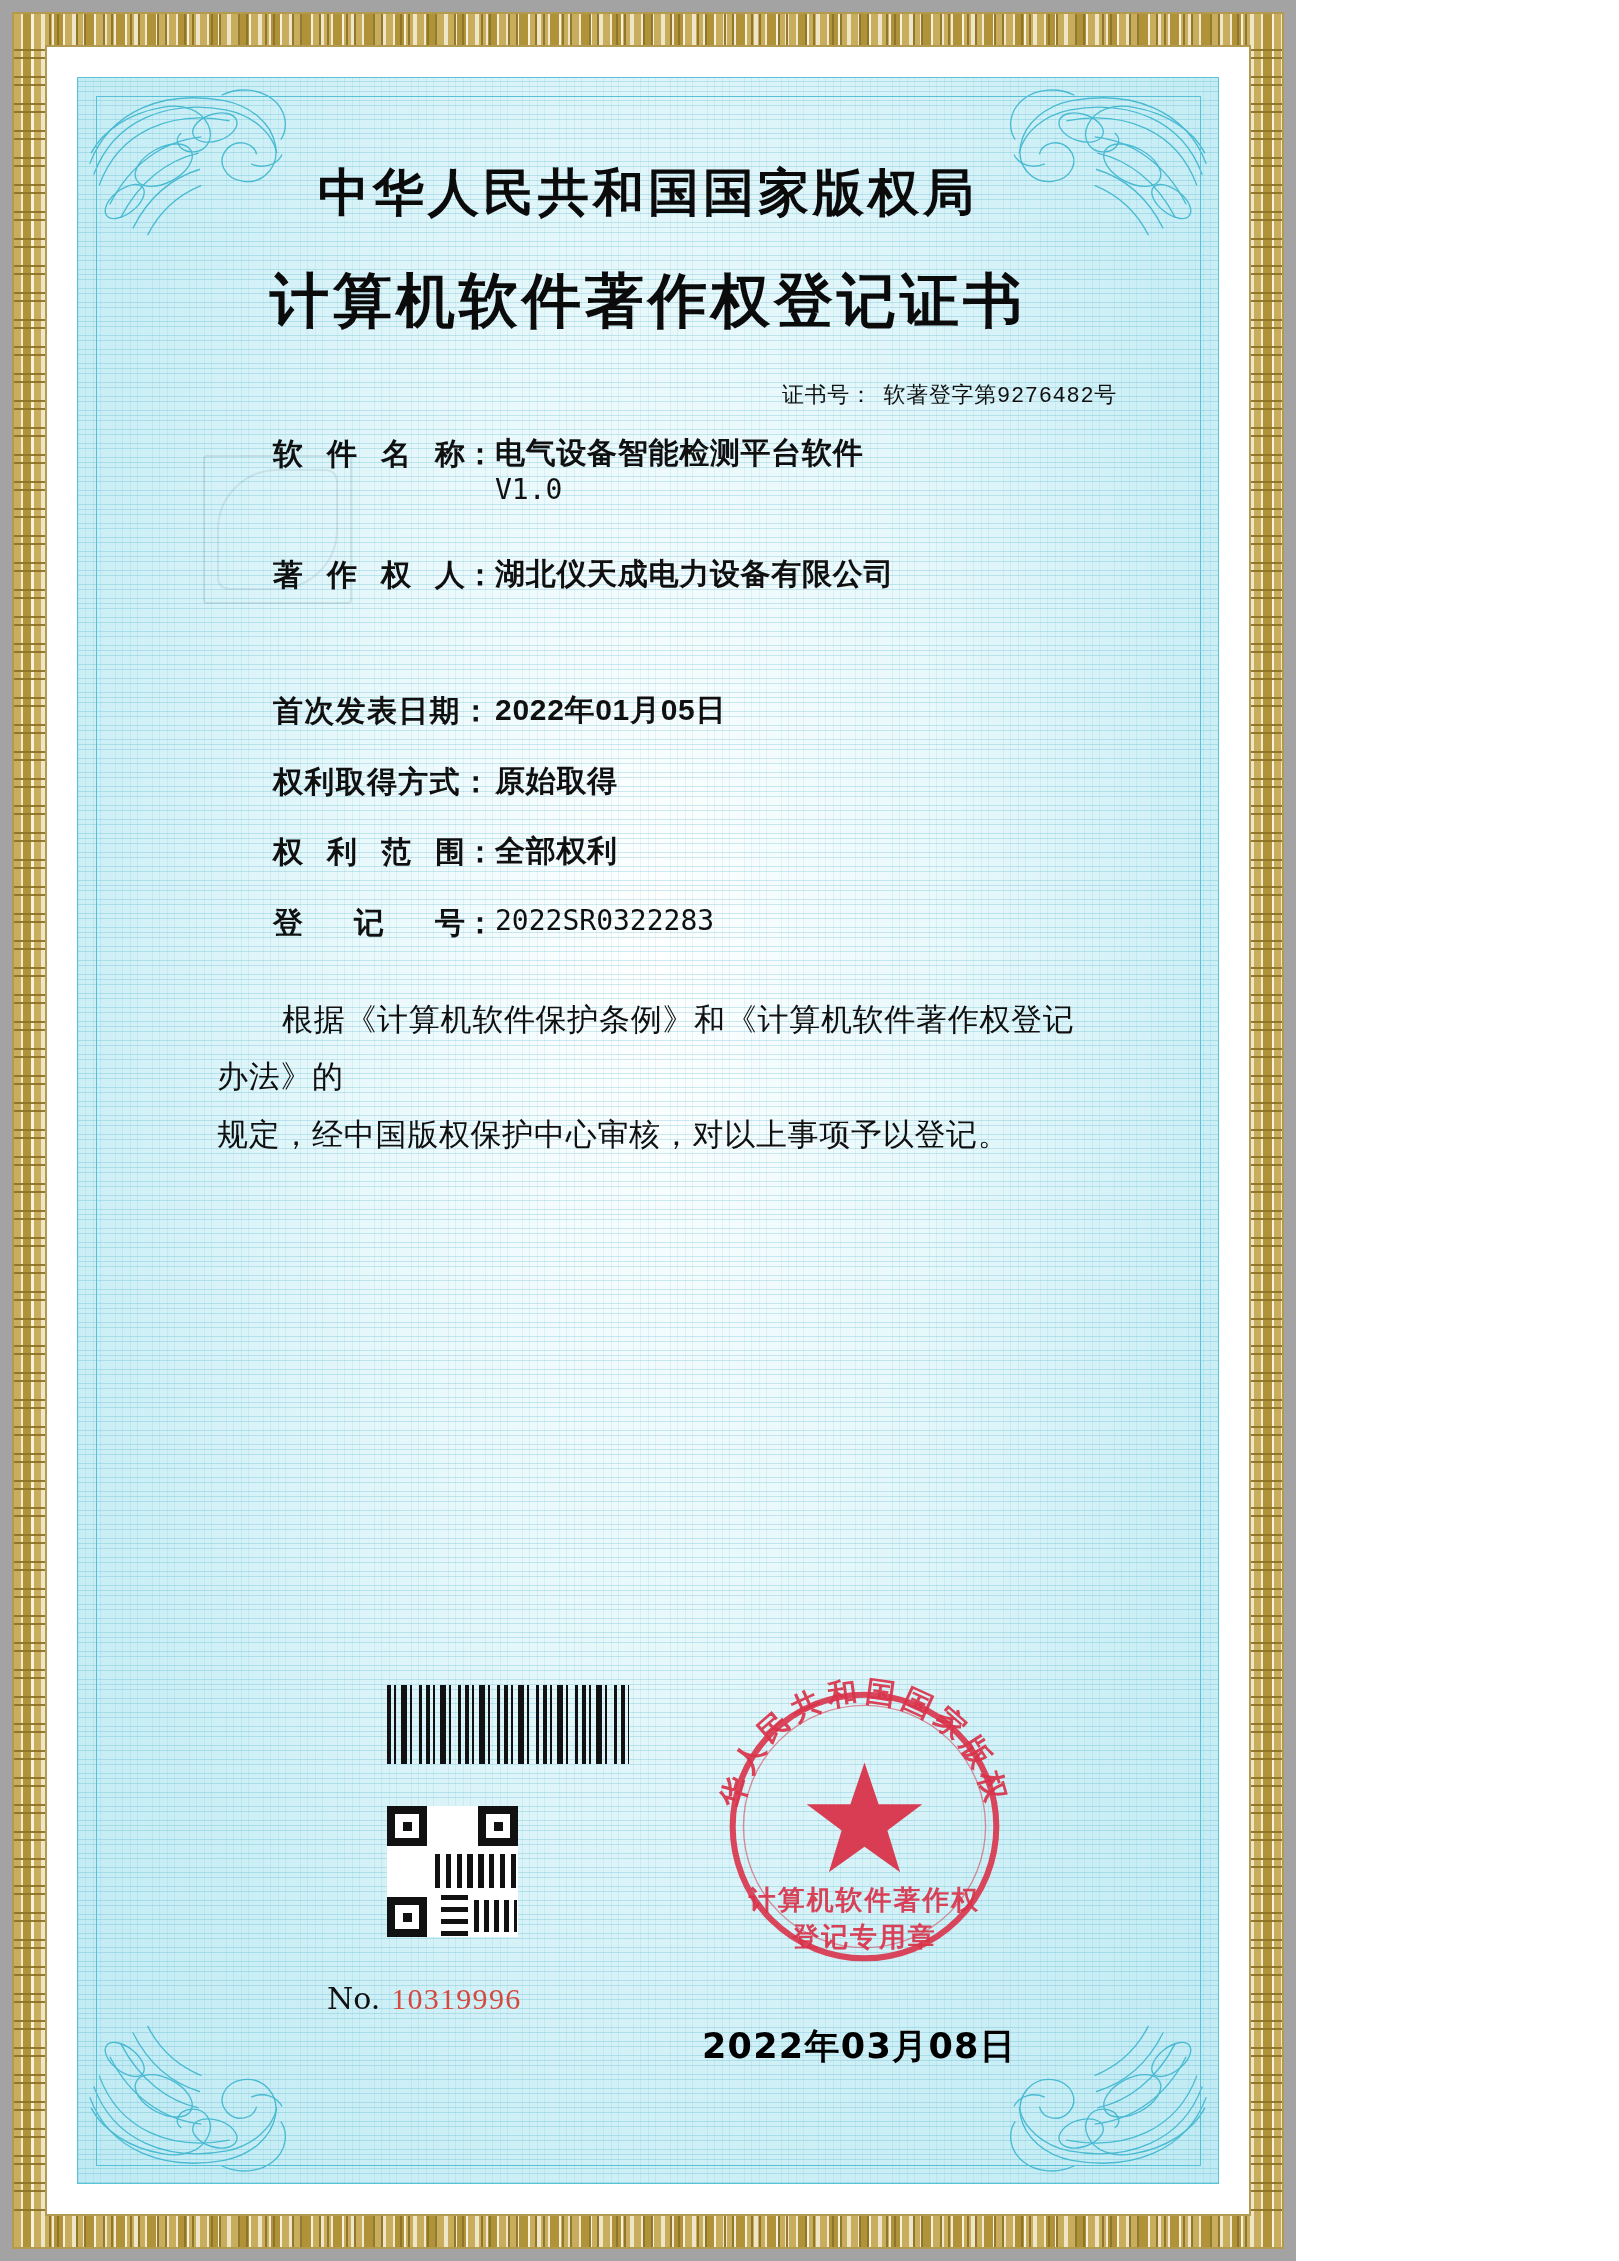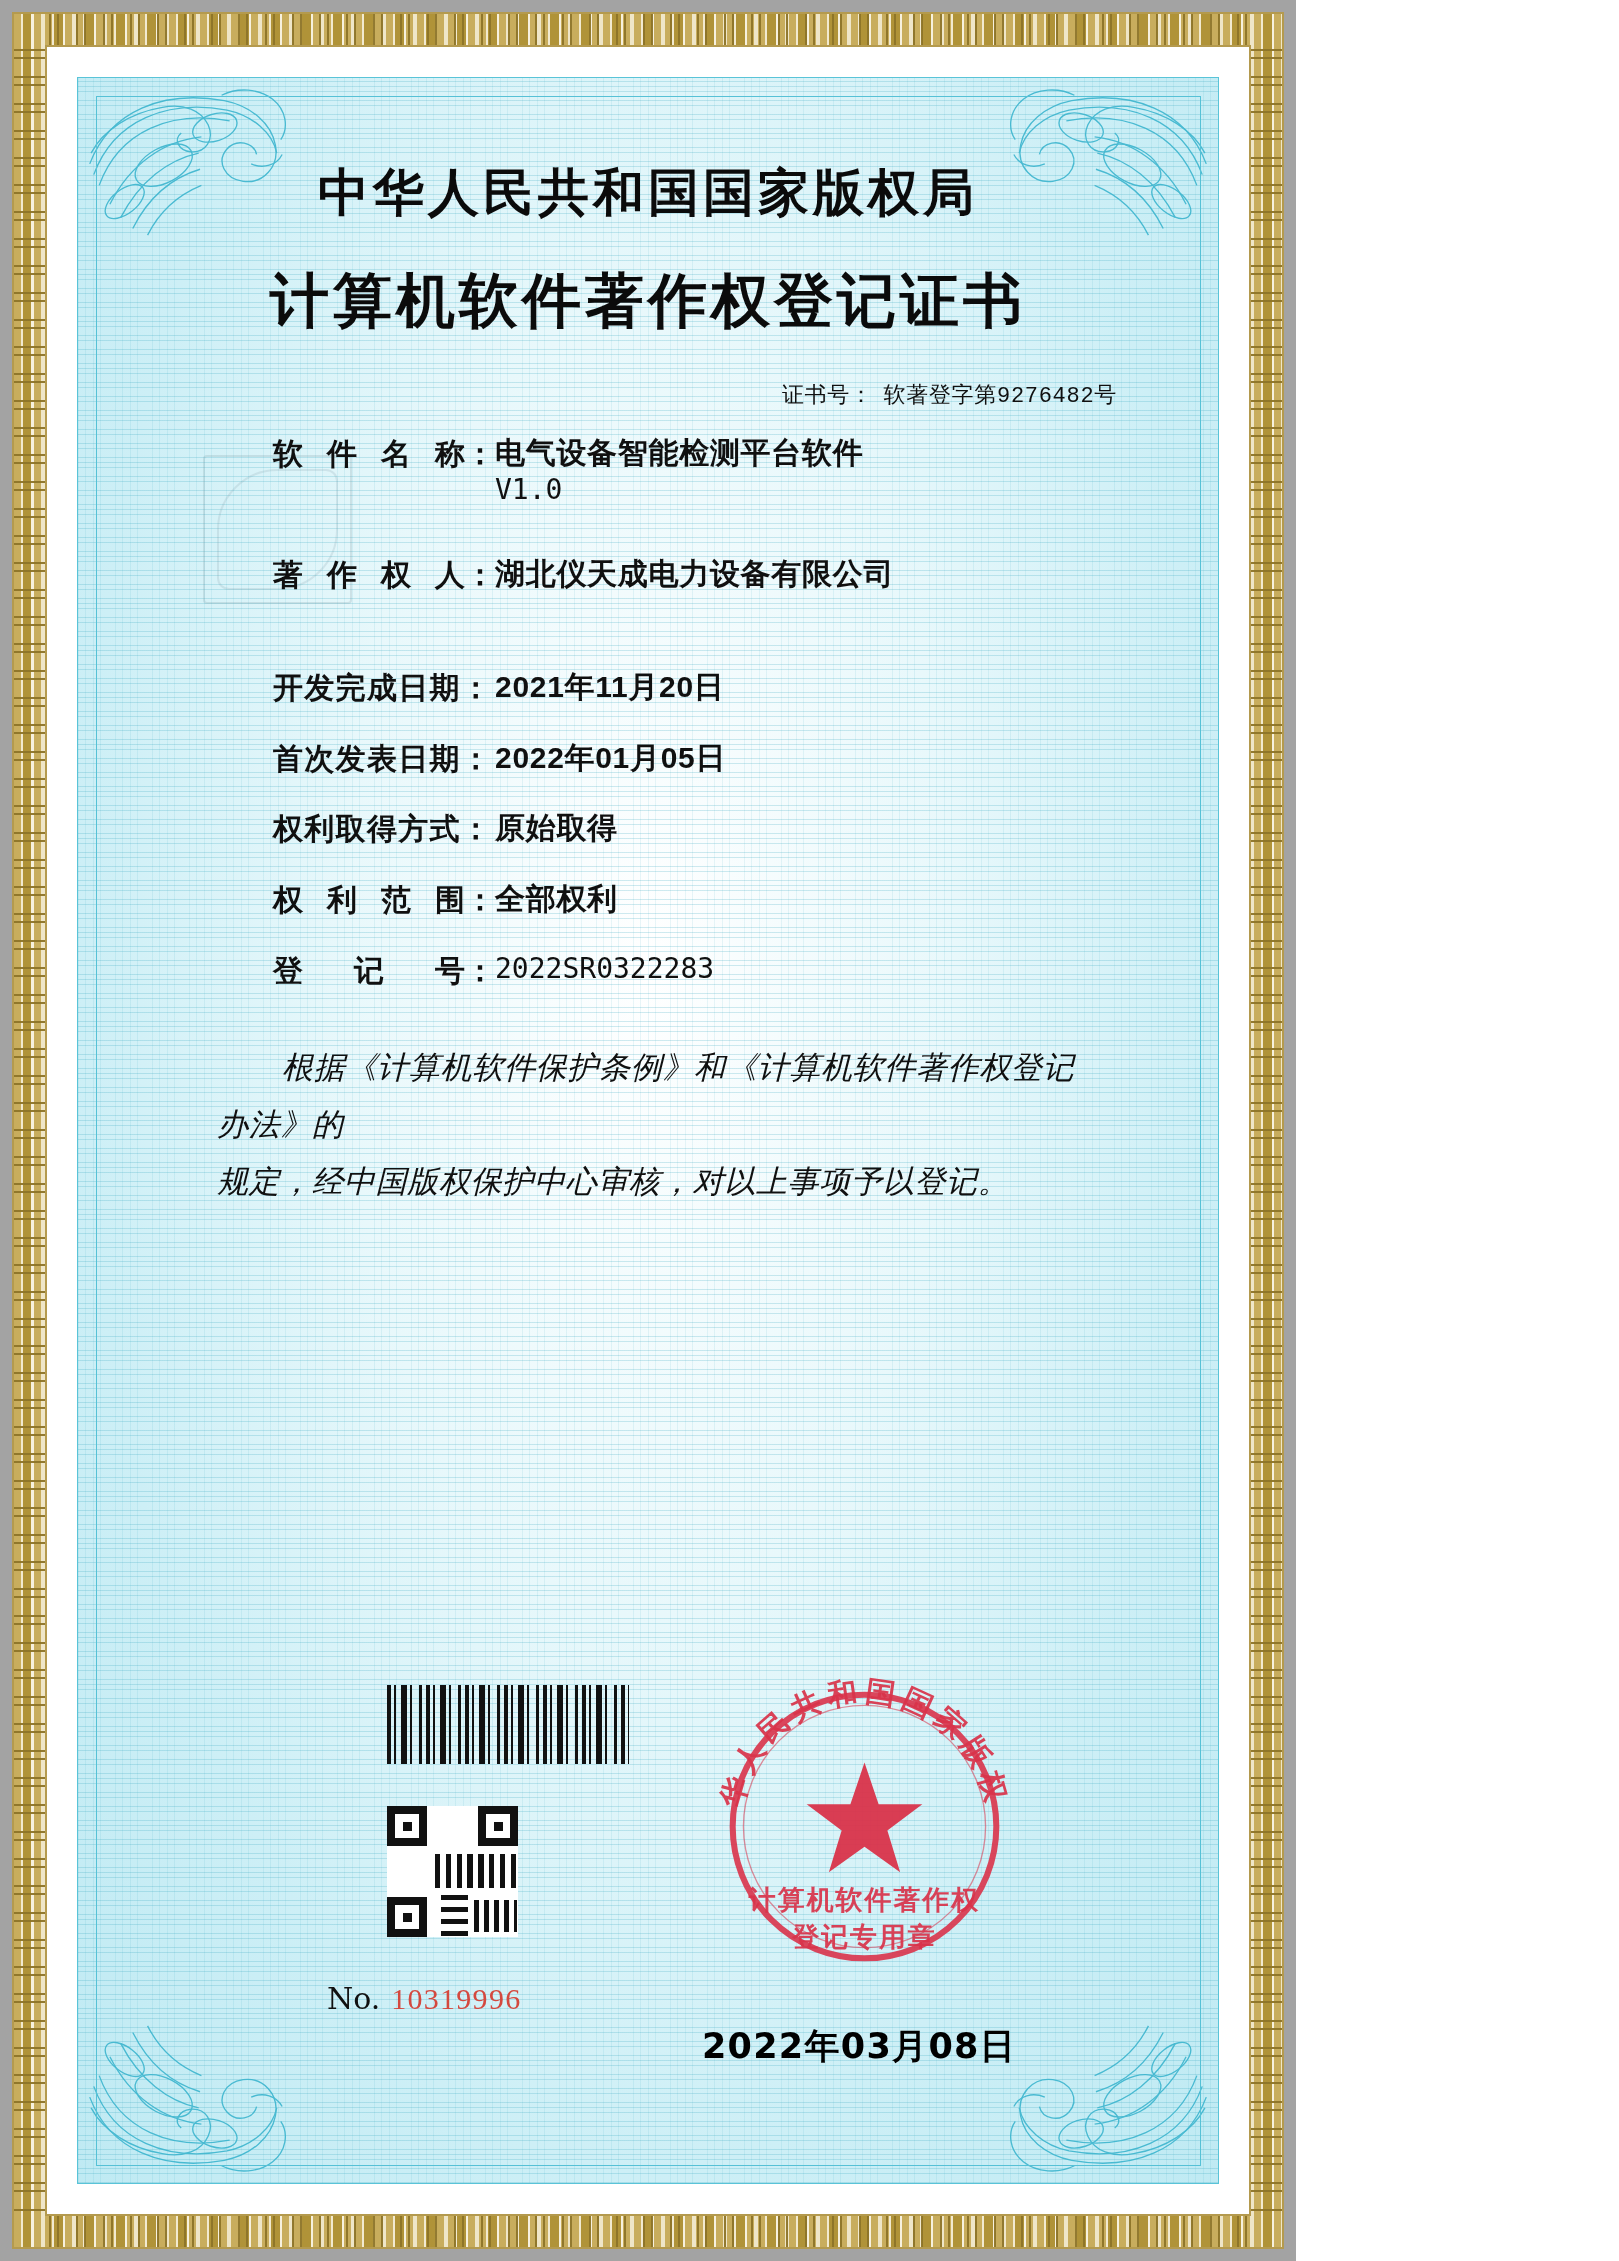--- a/index.html
+++ b/index.html
@@ -217,21 +217,20 @@
   .gap-md { height: 42px; }
   .gap-sm { height: 23px; }
 
   .statement {
     margin-top: 47px;
     padding: 0 46px 0 58px;
     font-family: "DejaVu Sans", "Liberation Sans", sans-serif;
     font-size: 31px;
     line-height: 1.85;
     letter-spacing: 0.7px;
-    font-style: italic;
   }
   .statement .indent { display: inline-block; width: 65px; }
 
   
   .barcode {
     position: absolute;
     left: 309px;
     top: 1607px;
     width: 242px;
     height: 79px;
@@ -433,24 +432,20 @@
             <span>著</span>
             <span>作</span>
             <span>权</span>
             <span>人：</span>
           </div>
           <div class="f-value">湖北仪天成电力设备有限公司</div>
         </div>
 
         <div class="gap-lg"></div>
 
-        <div class="field">
-          <div class="f-label">开发完成日期：</div>
-          <div class="f-value">2021年11月20日</div>
-        </div>
 
         <div class="gap-sm"></div>
 
         <div class="field">
           <div class="f-label">首次发表日期：</div>
           <div class="f-value">2022年01月05日</div>
         </div>
 
         <div class="gap-sm"></div>
 

